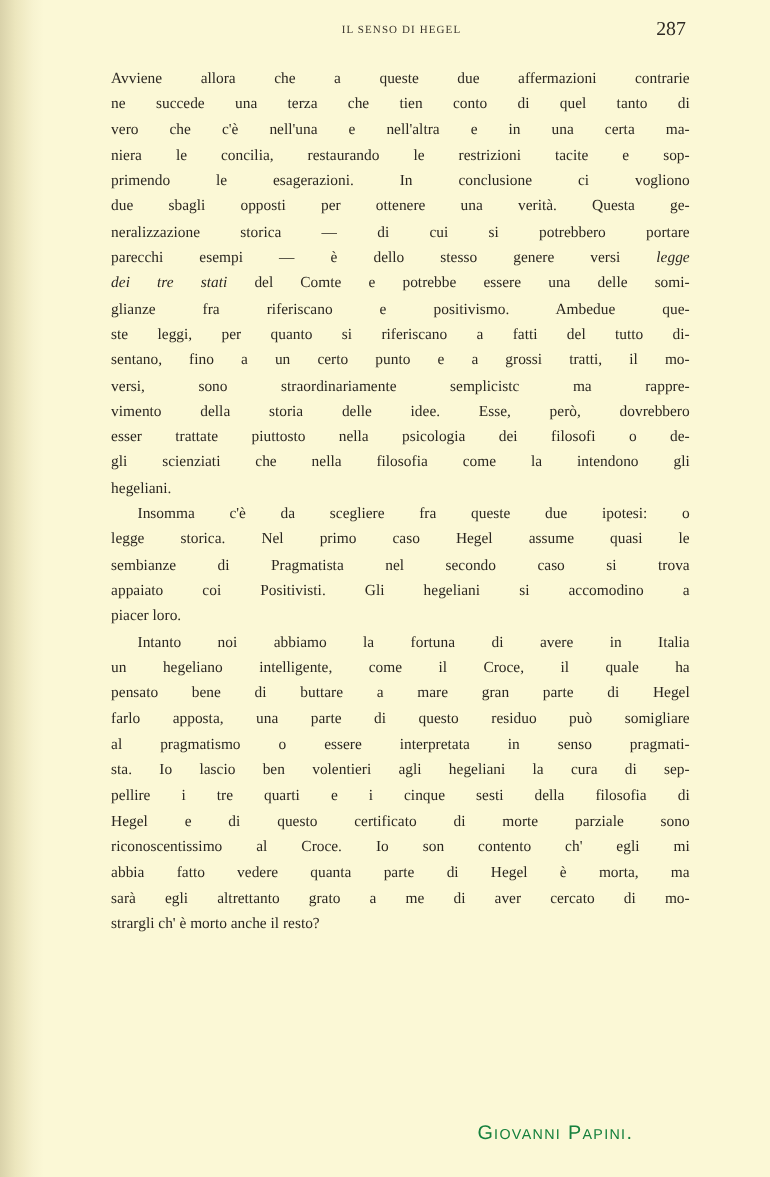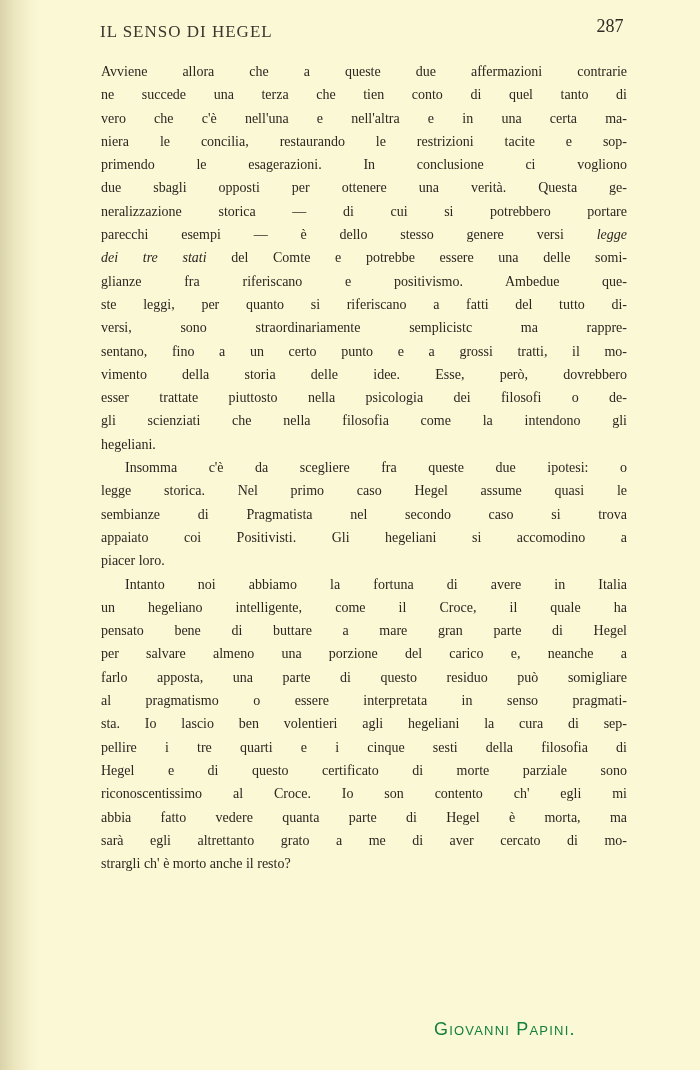--- a/index.html
+++ b/index.html
@@ -13,21 +13,21 @@
   .gutter {
     position: absolute; left: 0; top: 0; width: 40px; height: 1070px;
     background: linear-gradient(to right, #d9d2aa 0%, #ece6bd 35%, #f7f3d0 75%, #fbf8d6 100%);
   }
   .page {
     position: absolute; left: 0; top: 0; width: 700px; height: 1070px;
   }
   .running-head {
     position: absolute; top: 22px; left: 100px; width: 530px;
     font-family: "Liberation Serif", serif;
-    font-size: 17px; letter-spacing: 1px; 
+    font-size: 10px; letter-spacing: 1px; text-align: center;
     color: #3a352d;
   }
   .page-number {
     position: absolute; top: 16px; left: 592px; width: 36px;
     font-family: "Liberation Serif", serif;
     font-size: 18px; text-align: center; color: #2e2a24;
   }
   .body-text {
     position: absolute; left: 101px; top: 60px; width: 526px;
     font-family: "Liberation Serif", serif;
@@ -66,41 +66,40 @@
       <span class="line">ne succede una terza che tien conto di quel tanto di</span>
       <span class="line">vero che c'è nell'una e nell'altra e in una certa ma-</span>
       <span class="line">niera le concilia, restaurando le restrizioni tacite e sop-</span>
       <span class="line">primendo le esagerazioni. In conclusione ci vogliono</span>
       <span class="line">due sbagli opposti per ottenere una verità. Questa ge-</span>
       <span class="line">neralizzazione storica — di cui si potrebbero portare</span>
       <span class="line"><span>parecchi esempi — è dello stesso genere versi</span> <i>legge</i></span>
       <span class="line"><i>dei tre stati</i> <span>del Comte e potrebbe essere una delle somi-</span></span>
       <span class="line">glianze fra riferiscano e positivismo. Ambedue que-</span>
       <span class="line">ste leggi, per quanto si riferiscano a fatti del tutto di-</span>
+      <span class="line">sentano, fino a un certo punto e a grossi tratti, il mo-</span>
       <span class="line">versi, sono straordinariamente semplicistc ma rappre-</span>
-      <span class="line">sentano, fino a un certo punto e a grossi tratti, il mo-</span>
       <span class="line">vimento della storia delle idee. Esse, però, dovrebbero</span>
       <span class="line">esser trattate piuttosto nella psicologia dei filosofi o de-</span>
       <span class="line">gli scienziati che nella filosofia come la intendono gli</span>
       <span class="line last">hegeliani.</span>
     </div>
 
     <div>
       <span class="line indent">Insomma c'è da scegliere fra queste due ipotesi: o</span>
       <span class="line">legge storica. Nel primo caso Hegel assume quasi le</span>
       <span class="line">sembianze di Pragmatista nel secondo caso si trova</span>
       <span class="line">appaiato coi Positivisti. Gli hegeliani si accomodino a</span>
       <span class="line last">piacer loro.</span>
     </div>
 
     <div>
       <span class="line indent">Intanto noi abbiamo la fortuna di avere in Italia</span>
       <span class="line">un hegeliano intelligente, come il Croce, il quale ha</span>
       <span class="line">pensato bene di buttare a mare gran parte di Hegel</span>
-      <span class="line">per salvare almeno una porzione del carico e, neanche a</span>
       <span class="line">farlo apposta, una parte di questo residuo può somigliare</span>
       <span class="line">al pragmatismo o essere interpretata in senso pragmati-</span>
       <span class="line">sta. Io lascio ben volentieri agli hegeliani la cura di sep-</span>
       <span class="line">pellire i tre quarti e i cinque sesti della filosofia di</span>
       <span class="line">Hegel e di questo certificato di morte parziale sono</span>
       <span class="line">riconoscentissimo al Croce. Io son contento ch' egli mi</span>
       <span class="line">abbia fatto vedere quanta parte di Hegel è morta, ma</span>
       <span class="line">sarà egli altrettanto grato a me di aver cercato di mo-</span>
       <span class="line last">strargli ch' è morto anche il resto?</span>
     </div>

